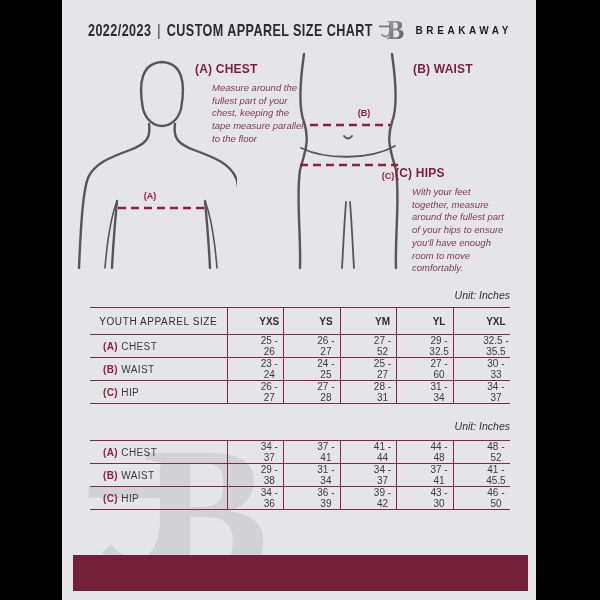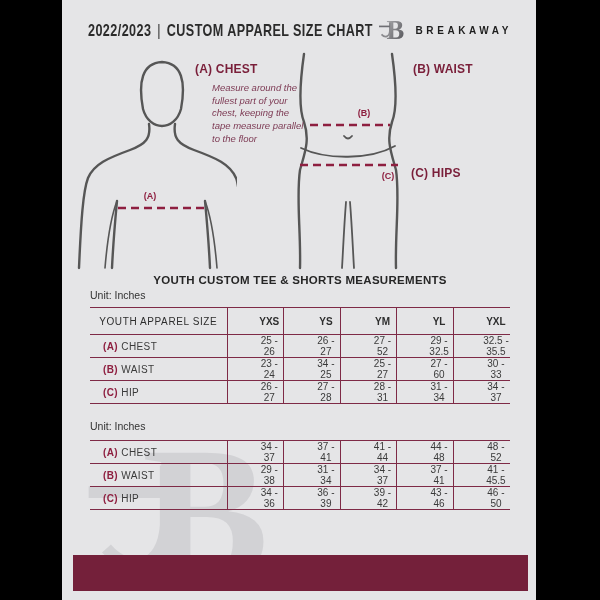--- a/index.html
+++ b/index.html
@@ -39,29 +39,29 @@
     font-size:12px; font-weight:700; color:#7a1f3a;
     letter-spacing:0.2px; margin-bottom:6px;
   }
   .guide p {
     font-size:9.5px; line-height:1.34; font-style:italic;
     color:#7d3a54;
     margin-left:17px;
   }
   .g-chest { left:133px; top:62px; }
   .g-waist { left:351px; top:62px; }
-  .g-hips  { left:349px; top:166px; }
+  .g-hips  { left:333px; top:166px; }
   
   .tbl-title {
     position:absolute; left:28px; width:420px; text-align:center;
     font-weight:700; font-size:11.5px; color:#262626; letter-spacing:0.3px;
   }
   .tbl-unit {
-    position:absolute; left:28px; width:420px; text-align:left;
-    font-size:10.5px; color:#323232;
+    position:absolute; left:28px; width:420px; text-align:right;
+    font-style:italic; font-size:10.5px; color:#323232;
   }
   table.szt {
     position:absolute; left:28px; width:420px;
     border-collapse:collapse; table-layout:fixed;
     z-index:2;
   }
   .szt th, .szt td {
     border-top:1.3px solid #7e2a46;
     font-size:10px; color:#3a3a3a; text-align:center;
     padding:0; background:transparent;
@@ -166,23 +166,23 @@
 
   <div class="guide g-chest">
     <h3>(A) CHEST</h3>
     <p>Measure around the fullest part of your chest, keeping the tape measure parallel to the floor</p>
   </div>
   <div class="guide g-waist">
     <h3>(B) WAIST</h3>
   </div>
   <div class="guide g-hips">
     <h3>(C) HIPS</h3>
-  </div>
-
-  <div class="tbl-title" style="top:274px">YOUTH CUSTOM TEE &amp; SHORTS MEASUREMENTS</div>
+    <p>With your feet together, measure around the fullest part of your hips to ensure you'll have enough room to move comfortably.</p>
+  </div>
+
   <div class="tbl-unit" style="top:289px">Unit: Inches</div>
   <table class="szt" style="top:307px">
     <colgroup>
         <col class="c0">
         <col>
         <col>
         <col>
         <col>
         <col>
       </colgroup>
@@ -199,21 +199,21 @@
       <td class="rowlbl"><span class="pfx">(A)</span> <span>CHEST</span></td>
       <td>25 - 26</td>
       <td>26 - 27</td>
       <td>27 - 52</td>
       <td>29 - 32.5</td>
       <td>32.5 - 35.5</td>
     </tr>
     <tr class="drow">
       <td class="rowlbl"><span class="pfx">(B)</span> <span>WAIST</span></td>
       <td>23 - 24</td>
-      <td>34 - 25</td>
+      <td>24 - 25</td>
       <td>25 - 27</td>
       <td>27 - 60</td>
       <td>30 - 33</td>
     </tr>
     <tr class="drow">
       <td class="rowlbl"><span class="pfx">(C)</span> <span>HIP</span></td>
       <td>26 - 27</td>
       <td>27 - 28</td>
       <td>28 - 31</td>
       <td>31 - 34</td>
@@ -247,21 +247,21 @@
       <td>31 - 34</td>
       <td>34 - 37</td>
       <td>37 - 41</td>
       <td>41 - 45.5</td>
     </tr>
     <tr class="drow">
       <td class="rowlbl"><span class="pfx">(C)</span> <span>HIP</span></td>
       <td>34 - 36</td>
       <td>36 - 39</td>
       <td>39 - 42</td>
-      <td>43 - 46</td>
+      <td>43 - 30</td>
       <td>46 - 50</td>
     </tr>
   </tbody>
     </table>
 
   <div class="footer-bar"></div>
 
 </div>
 
 </body></html>

